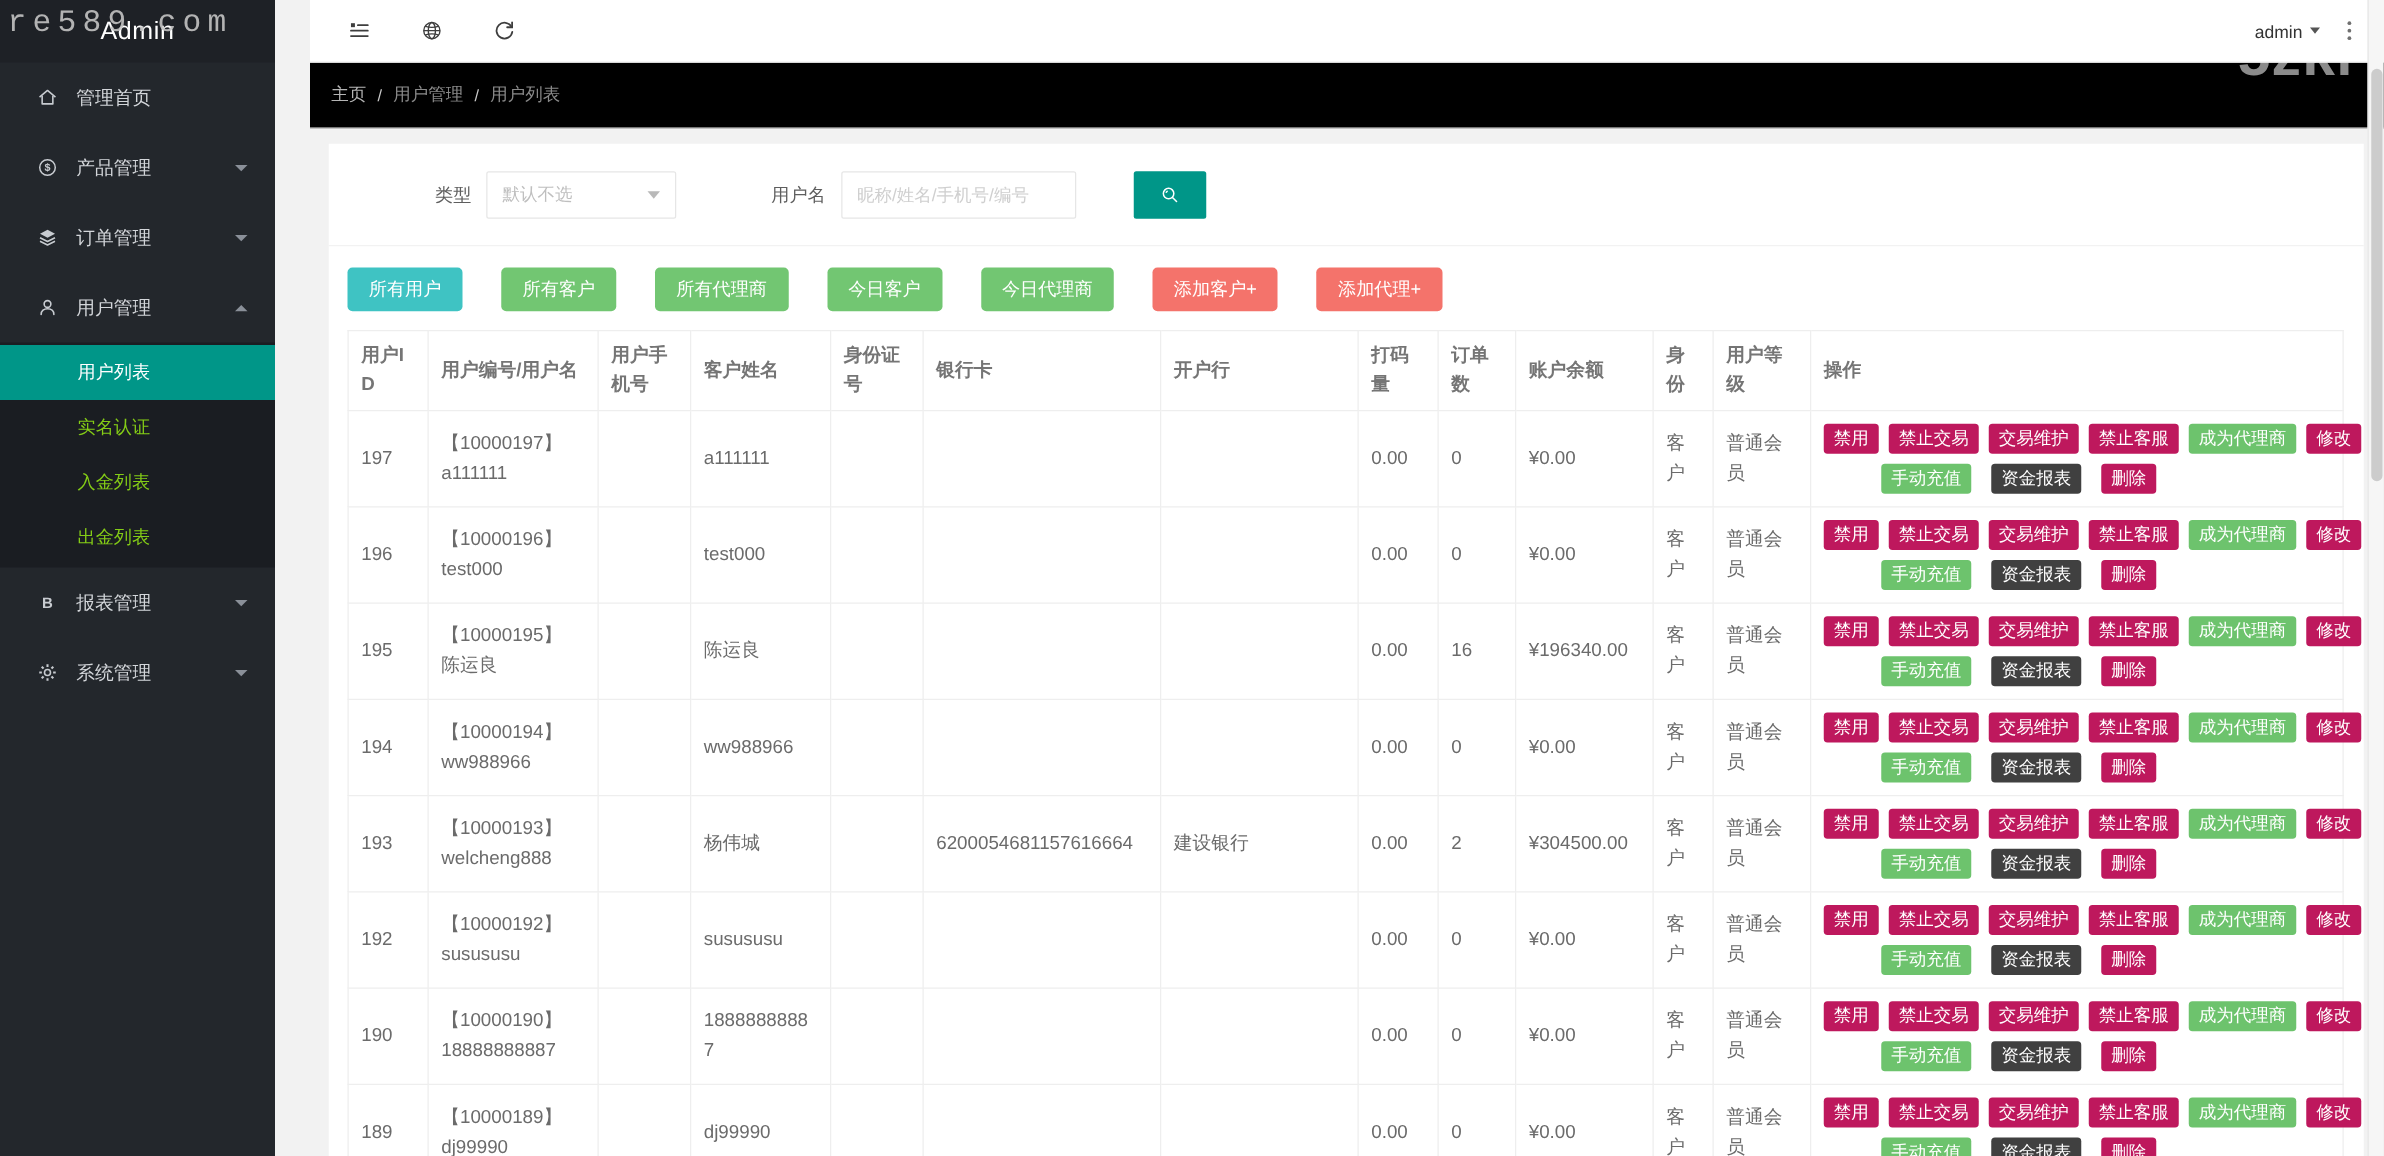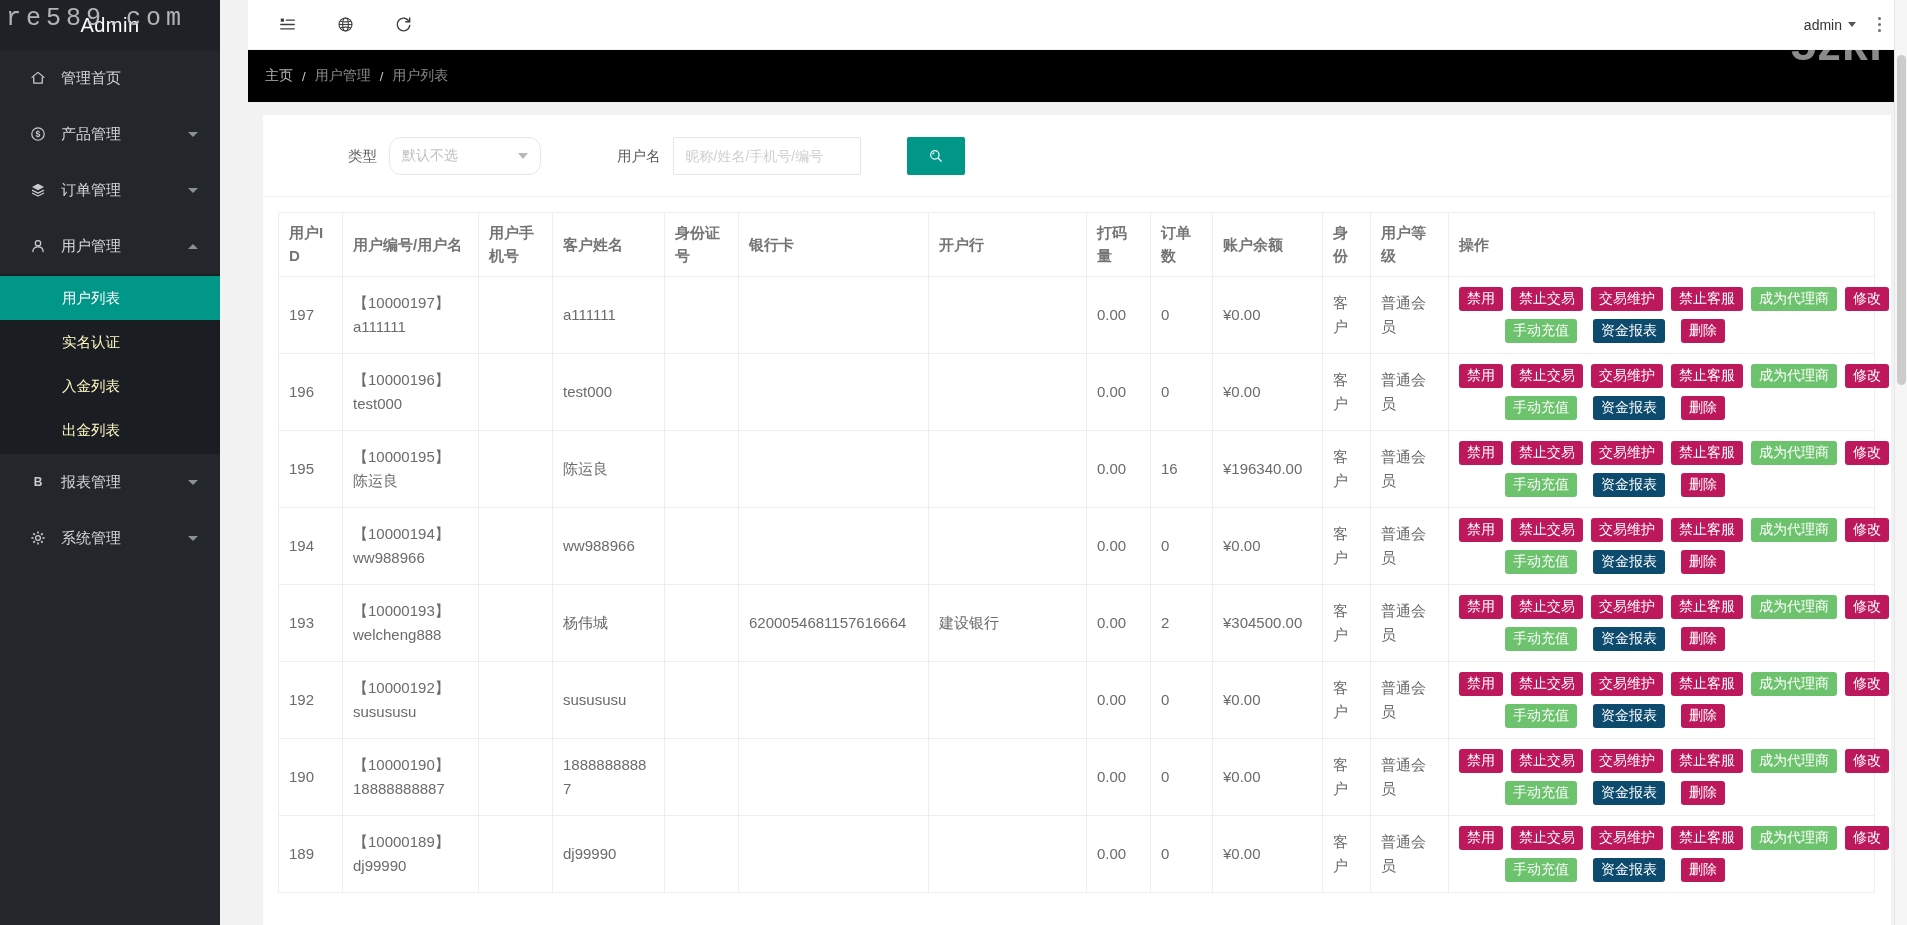--- a/index.html
+++ b/index.html
@@ -11,21 +11,21 @@
   .sidebar { width:220px; height:100%; background:#23272c; flex:0 0 220px; position:relative; z-index:3; }
   .logo { height:50px; background:#1e2126; color:#ffffff; font-size:20px; display:flex; align-items:center; justify-content:center; letter-spacing:.5px; }
   .menu-item { height:56px; display:flex; align-items:center; cursor:pointer; }
   .mi-icon { width:20px; height:20px; margin-left:28px; margin-right:13px; color:#c7cbd0; display:flex; align-items:center; justify-content:center; }
   .mi-icon svg { width:18px; height:18px; }
   .mi-label { font-size:15px; color:#d3d6da; }
   .caret { width:0; height:0; border-left:5px solid transparent; border-right:5px solid transparent; margin-left:auto; margin-right:22px; }
   .caret-down { border-top:5px solid #8a9099; }
   .caret-up  { border-bottom:5px solid #8a9099; }
   .submenu { background:#1a1d22; padding:2px 0; }
-  .submenu-item { height:44px; line-height:44px; padding-left:62px; font-size:14.5px; color:#fef9c3; cursor:pointer; }
+  .submenu-item { height:44px; line-height:44px; padding-left:62px; font-size:14.5px; color:#84cc16; cursor:pointer; }
   .submenu-item.active { background:#009688; color:#ffffff; }
 
   
   .main { flex:1; display:flex; flex-direction:column; min-width:0; }
   .topbar { height:50px; background:#ffffff; display:flex; align-items:center; border-bottom:1px solid #f4f4f4; position:relative; z-index:6; }
   .tb-icon { width:20px; height:20px; color:#3e3e3e; margin-left:38px; cursor:pointer; display:flex; align-items:center; }
   .tb-icon:first-child { margin-left:30px; }
   .tb-icon svg { width:19px; height:19px; }
   .topbar-right { margin-left:auto; display:flex; align-items:center; padding-right:26px; }
   .user-menu { display:flex; align-items:center; cursor:pointer; font-size:14px; color:#333; }
@@ -38,21 +38,21 @@
   .crumb.first { color:#b5b5b5; }
   .crumb.last { cursor:default; }
   .crumb-sep { color:#c9c9c9; margin:0 9px; font-size:13px; }
 
   .content { flex:1; padding:12px 16px 0 15px; overflow:hidden; }
   .card { background:#ffffff; min-height:810px; padding:22px 16px 0 15px; }
 
   
   .filter-row { display:flex; align-items:center; margin-left:70px; }
   .f-label { font-size:14.5px; color:#5e5e5e; margin-right:12px; }
-  .fake-select { width:152px; height:38px; border:1px solid #e6e6e6; border-radius:12px; display:flex; align-items:center; padding:0 12px; cursor:pointer; background:#fff; }
+  .fake-select { width:152px; height:38px; border:1px solid #e6e6e6; border-radius:2px; display:flex; align-items:center; padding:0 12px; cursor:pointer; background:#fff; }
   .fake-select .sel-text { font-size:14px; color:#bfbfbf; }
   .sel-caret { width:0; height:0; border-left:5px solid transparent; border-right:5px solid transparent; border-top:6px solid #b9b9b9; margin-left:auto; }
   .gap-a { width:76px; }
   .text-input { width:188px; height:38px; border:1px solid #e6e6e6; border-radius:2px; padding:0 12px; font-size:14px; color:#3b82f6; outline:none; font-family:inherit; }
   .text-input::placeholder { color:#cfcfcf; }
   .search-btn { width:58px; height:38px; margin-left:46px; background:#009688; border:none; border-radius:2px; cursor:pointer; display:flex; align-items:center; justify-content:center; }
   .search-btn svg { width:18px; height:18px; }
 
   .divider { border-top:1px solid #f2f2f2; margin:21px -16px 0 -15px; }
 
@@ -67,21 +67,21 @@
   table { width:100%; border-collapse:collapse; table-layout:fixed; margin-top:15px; }
   th,td { border:1px solid #eeeeee; padding:8px 10px; font-size:15px; color:#6b6b6b; word-break:break-all; vertical-align:middle; text-align:left; line-height:1.55; }
   th { color:#757575; font-weight:bold; }
   .col-0{width:64px}.col-1{width:136px}.col-2{width:74px}.col-3{width:112px}
   .col-4{width:74px}.col-5{width:190px}.col-6{width:158px}.col-7{width:64px}
   .col-8{width:62px}.col-9{width:110px}.col-10{width:48px}.col-11{width:78px}
 
   .chip { display:inline-block; border:none; cursor:pointer; color:#fff; font-size:14px; padding:3px 8px; border-radius:3px; margin:2px 8px 2px 0; font-family:inherit; }
   .c-red   { background:#be185d; }
   .c-green { background:#6dc36d; }
-  .c-teal  { background:#0c4a6e; }
+  .c-teal  { background:#404040; }
   .line1,.line2 { white-space:nowrap; }
   .line2 { padding-left:46px; margin-top:4px; }
   .line2 .chip { margin-right:16px; }
 
   
   .wm-left { position:absolute; left:6px; top:4px; font-family:"Liberation Mono","DejaVu Sans Mono",monospace; font-size:25px; color:rgba(195,195,195,.9); letter-spacing:5px; z-index:9; pointer-events:none; }
   .wm-right { position:absolute; right:24px; top:16px; font-size:47px; font-weight:bold; color:rgba(185,185,185,.75); letter-spacing:1px; z-index:5; pointer-events:none; }
 
   
   .scrollbar { position:absolute; right:0; top:0; width:13px; height:100%; background:#f6f6f6; border-left:1px solid #e6e6e6; z-index:8; }
@@ -234,20 +234,21 @@
             <svg viewBox="0 0 24 24" fill="none" stroke="#ffffff" stroke-width="1.6" stroke-linecap="round">
               <circle cx="10.5" cy="10.5" r="5.6"></circle>
               <line x1="15" y1="15" x2="19" y2="19"></line>
               <line x1="8" y1="9" x2="9" y2="8"></line>
             </svg>
           </button>
         </div>
 
         <div class="divider"></div>
 
+        <div class="quick-row" id="quick-buttons"><button class="q-btn v-teal">所有用户</button><button class="q-btn v-green">所有客户</button><button class="q-btn v-green">所有代理商</button><button class="q-btn v-green">今日客户</button><button class="q-btn v-green">今日代理商</button><button class="q-btn v-salmon">添加客户+</button><button class="q-btn v-salmon">添加代理+</button></div>
 
         <table id="user-table">
             <colgroup>
               <col class="col-0">
               <col class="col-1">
               <col class="col-2">
               <col class="col-3">
               <col class="col-4">
               <col class="col-5">
               <col class="col-6">

